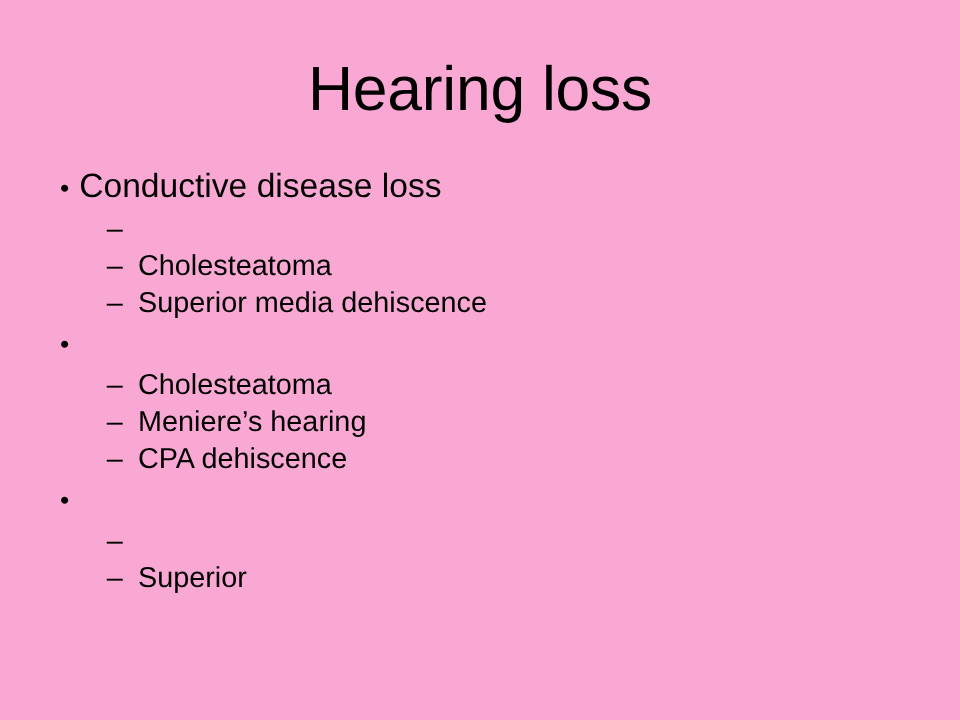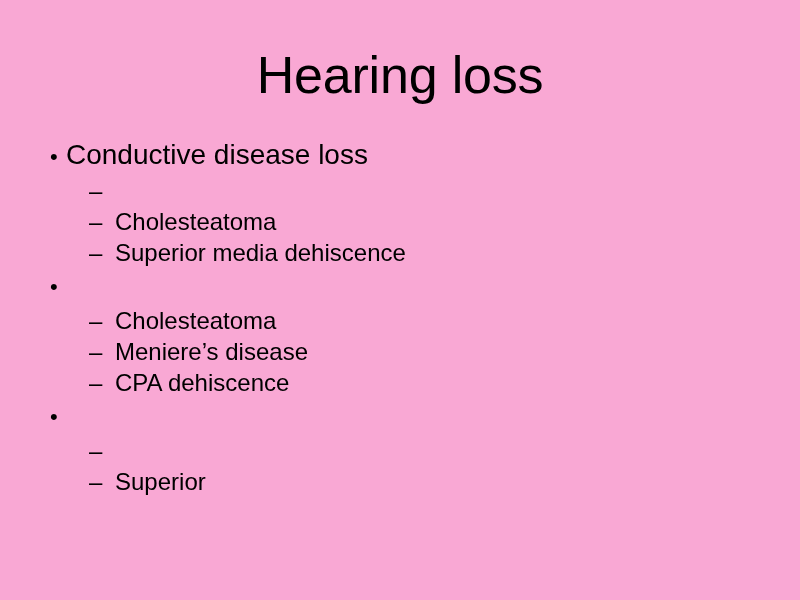--- a/index.html
+++ b/index.html
@@ -143,21 +143,21 @@
         <ul class="level2">
           <li class="l2-item">
             <div class="l2-line">
               <span class="l2-marker">–</span>
               <span class="l2-text">Cholesteatoma</span>
             </div>
           </li>
           <li class="l2-item">
             <div class="l2-line">
               <span class="l2-marker">–</span>
-              <span class="l2-text">Meniere’s disease</span>
+              <span class="l2-text">Meniere’s hearing</span>
             </div>
           </li>
           <li class="l2-item">
             <div class="l2-line">
               <span class="l2-marker">–</span>
               <span class="l2-text">CPA dehiscence</span>
             </div>
           </li>
         </ul>
       </li>

